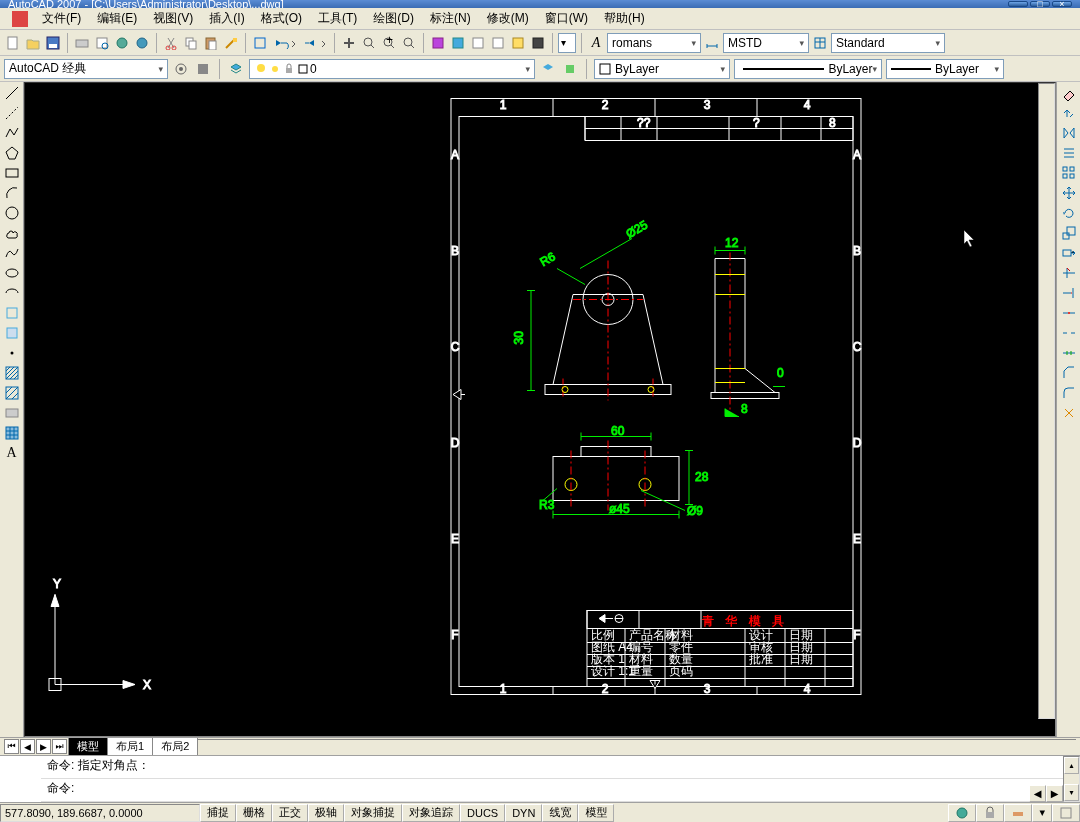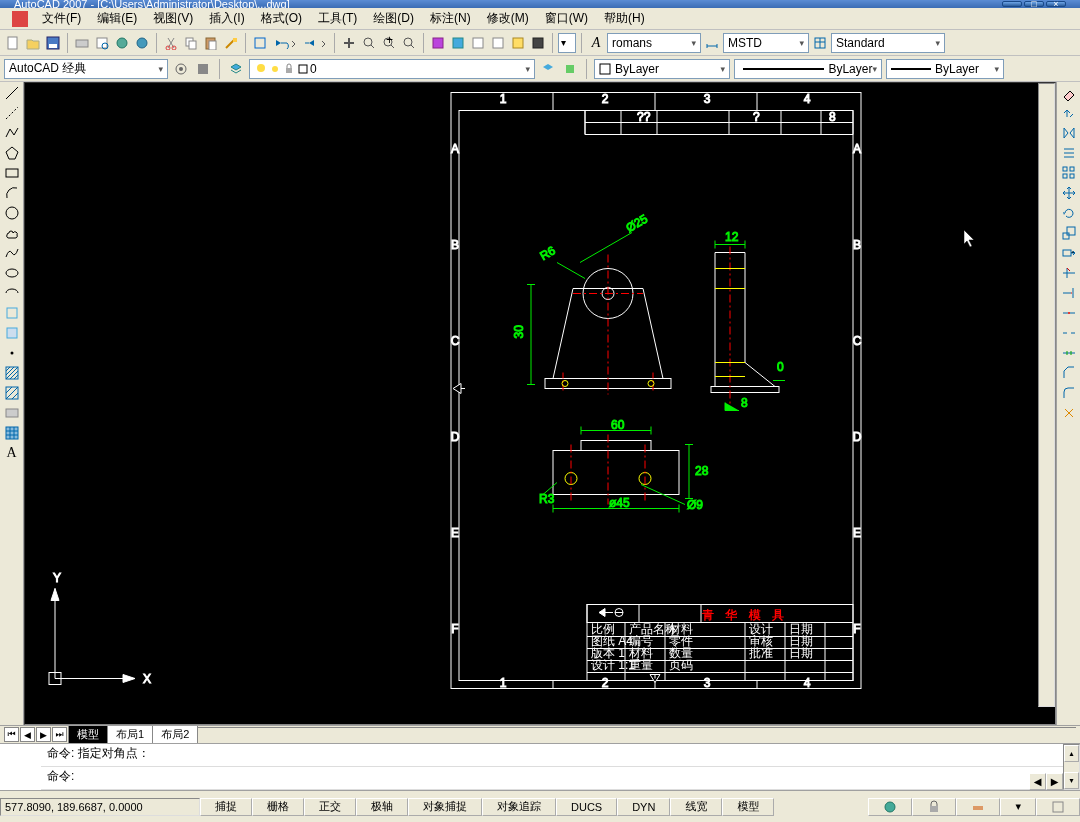--- a/index.html
+++ b/index.html
@@ -1,17 +1,17 @@
 <!DOCTYPE html>
 <html><head>
 <meta charset="utf-8">
 <style>
 * { margin: 0; padding: 0; box-sizing: border-box; font-family: "SimSun", "Microsoft YaHei", sans-serif; font-size: 12px; }
 body { width: 1080px; height: 822px; background: #ece9d8; overflow: hidden; display: flex; flex-direction: column; }
-.titlebar { height: 8px; background: linear-gradient(#5a8cd4,#3a6cb4); color: #fff; display: flex; align-items: center; padding: 0 14px; overflow: hidden; }
+.titlebar { height: 8px; background: linear-gradient(#5a8cd4,#3a6cb4); color: #fff; display: flex; align-items: center; padding: 0 8px; overflow: hidden; }
 .titlebar .title { flex: 1; font-size: 11px; white-space: nowrap; }
 .winbtns { display: flex; gap: 2px; }
 .winbtn { width: 20px; height: 6px; background: linear-gradient(#6ea6e8,#2a5c9c); border: 1px solid #1a4a8a; border-radius: 2px; display: flex; align-items: center; justify-content: center; color: #fff; font-size: 9px; }
 .menubar { height: 22px; background: #ece9d8; display: flex; align-items: center; padding: 0 12px; border-bottom: 1px solid #c0c0c0; }
 .menubar .appicon { width: 16px; height: 16px; background: #d44; margin-right: 6px; }
 .menubar .item { padding: 2px 8px; cursor: default; }
 .toolbar { height: 26px; background: #ece9d8; border-bottom: 1px solid #c0c0c0; display: flex; align-items: center; padding: 1px 4px; gap: 2px; }
 .tbtn { width: 18px; height: 18px; border: 1px solid transparent; display: flex; align-items: center; justify-content: center; }
 .tsep { width: 1px; height: 20px; background: #aaa; margin: 0 3px; }
 .tsel { height: 20px; border: 1px solid #7f9db9; background: #fff; display: flex; align-items: center; padding: 0 4px; }
@@ -27,23 +27,23 @@
 .tabs-row { height: 18px; background: #ece9d8; display: flex; align-items: center; padding: 0 4px; border-top: 1px solid #a0a0a0; }
 .tabs-row .nav { width: 15px; height: 15px; border: 1px solid #888; background: #fff; display: flex; align-items: center; justify-content: center; font-size: 9px; margin-right: 1px; }
 .tabs-row .tab { padding: 1px 8px; border: 1px solid #888; border-top: none; background: #fff; margin-right: -1px; font-size: 11px; }
 .tabs-row .tab.active { background: #000; color: #fff; }
 .cmd-area { height: 47px; background: #fff; border-top: 1px solid #a0a0a0; display: flex; flex-direction: column; position: relative; }
 .cmd-line { flex: 1; padding: 1px 6px; border-bottom: 1px solid #ddd; font-size: 13px; margin-left: 41px; }
 .cmd-scroll { position: absolute; right: 0; top: 0; bottom: 0; width: 17px; background: #ece9d8; border: 1px inset #ddd; display: flex; flex-direction: column; }
 .cmd-scroll .sbtn { height: 17px; border: 1px outset #fff; display: flex; align-items: center; justify-content: center; font-size: 8px; }
 .cmd-nav { position: absolute; right: 17px; bottom: 0; width: 34px; height: 17px; background: #ece9d8; display: flex; }
 .cmd-nav .n { flex: 1; border: 1px outset #fff; display: flex; align-items: center; justify-content: center; font-size: 10px; }
-.statusbar { height: 32px; background: #ece9d8; border-top: 1px solid #a0a0a0; display: flex; align-items: center; }
+.statusbar { height: 20px; background: #ece9d8; border-top: 1px solid #a0a0a0; display: flex; align-items: center; }
 .coords { width: 200px; padding: 0 4px; border: 1px inset #ddd; height: 18px; display: flex; align-items: center; font-size: 11px; }
-.stbtn { height: 18px; padding: 0 14px; border: 1px outset #fff; background: #ece9d8; font-size: 11px; display: flex; align-items: center; }
+.stbtn { height: 18px; padding: 0 6px; border: 1px outset #fff; background: #ece9d8; font-size: 11px; display: flex; align-items: center; }
 .stspace { flex: 1; }
 .lineswatch { width: 40px; height: 2px; background: #000; }
 .cursor-arrow { position: absolute; width: 12px; height: 18px; pointer-events: none; }
 .line-sample { width:110px; height:2px; background:#000; margin:0 4px; }
 </style>
 </head>
 <body>
 
 <div class="titlebar">
   <span class="title">AutoCAD 2007 - [C:\Users\Administrator\Desktop\...dwg]</span>

